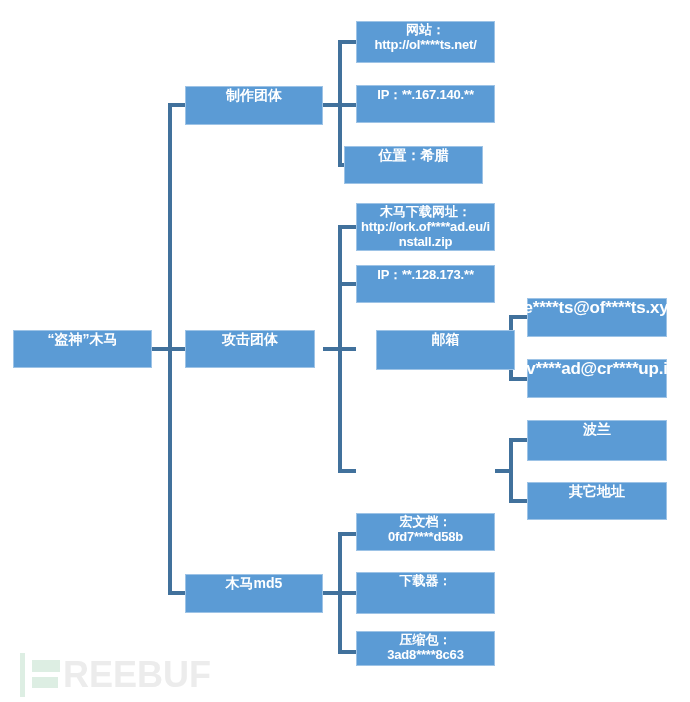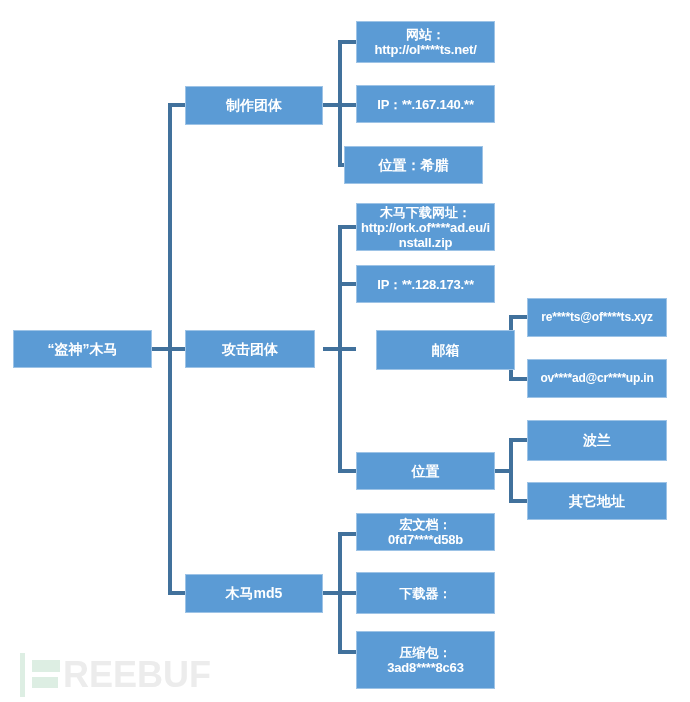--- a/index.html
+++ b/index.html
@@ -21,27 +21,27 @@
   .c{position:absolute;background:var(--connector);}
   .c.h{height:4px;}
   .c.v{width:4px;}
   
   .node{
     position:absolute;box-sizing:border-box;
     background:var(--node_fill);
     border:1px solid var(--node_border);
     color:var(--node_text);
     font-weight:bold;font-size:14px;
-    display:flex;flex-direction:column;align-items:center;justify-content:center;
+    display:flex;flex-direction:column;align-items:center;
     text-align:center;line-height:17px;white-space:nowrap;
   }
   .node .line{width:100%;}
   .node .latin{font-size:13px;letter-spacing:-0.2px;}
   .node.small{font-size:13px;line-height:15px;}
-  .node.email{font-size:12px;letter-spacing:-0.2px;}
+  .node.email{font-size:17px;letter-spacing:-0.2px;}
   
   .wm{position:absolute;pointer-events:none;}
   .wm .bar{position:absolute;background:var(--watermark_green);}
   .wm .txt{
     position:absolute;left:63px;top:657px;
     font-weight:bold;font-size:36px;letter-spacing:0px;
     color:var(--watermark_gray);line-height:36px;
   }
 </style>
 </head>
@@ -109,32 +109,29 @@
     <div class="line">木马下载网址：</div>
     <div class="line latin">http://ork.of****ad.eu/i</div>
     <div class="line latin">nstall.zip</div>
   </div>
   <div class="node" style="left:356px;top:265px;width:139px;height:38px">
     <span class="latin">IP：**.128.173.**</span>
   </div>
   <div class="node" style="left:376px;top:330px;width:139px;height:40px">
     <span>邮箱</span>
   </div>
-  <div class="node" style="left:356px;top:452px;width:139px;height:38px">
-    <span>位置</span>
-  </div>
 
   <div class="node small" style="left:356px;top:513px;width:139px;height:38px">
     <div class="line">宏文档：</div>
     <div class="line latin">0fd7****d58b</div>
   </div>
   <div class="node small" style="left:356px;top:572px;width:139px;height:42px">
     <div class="line">下载器：</div>
   </div>
-  <div class="node small" style="left:356px;top:631px;width:139px;height:58px">
+  <div class="node small" style="left:356px;top:631px;width:139px;height:35px">
     <div class="line">压缩包：</div>
     <div class="line latin">3ad8****8c63</div>
   </div>
 
   <div class="node email" style="left:527px;top:298px;width:140px;height:39px">
     <span>re****ts@of****ts.xyz</span>
   </div>
   <div class="node email" style="left:527px;top:359px;width:140px;height:39px">
     <span>ov****ad@cr****up.in</span>
   </div>

